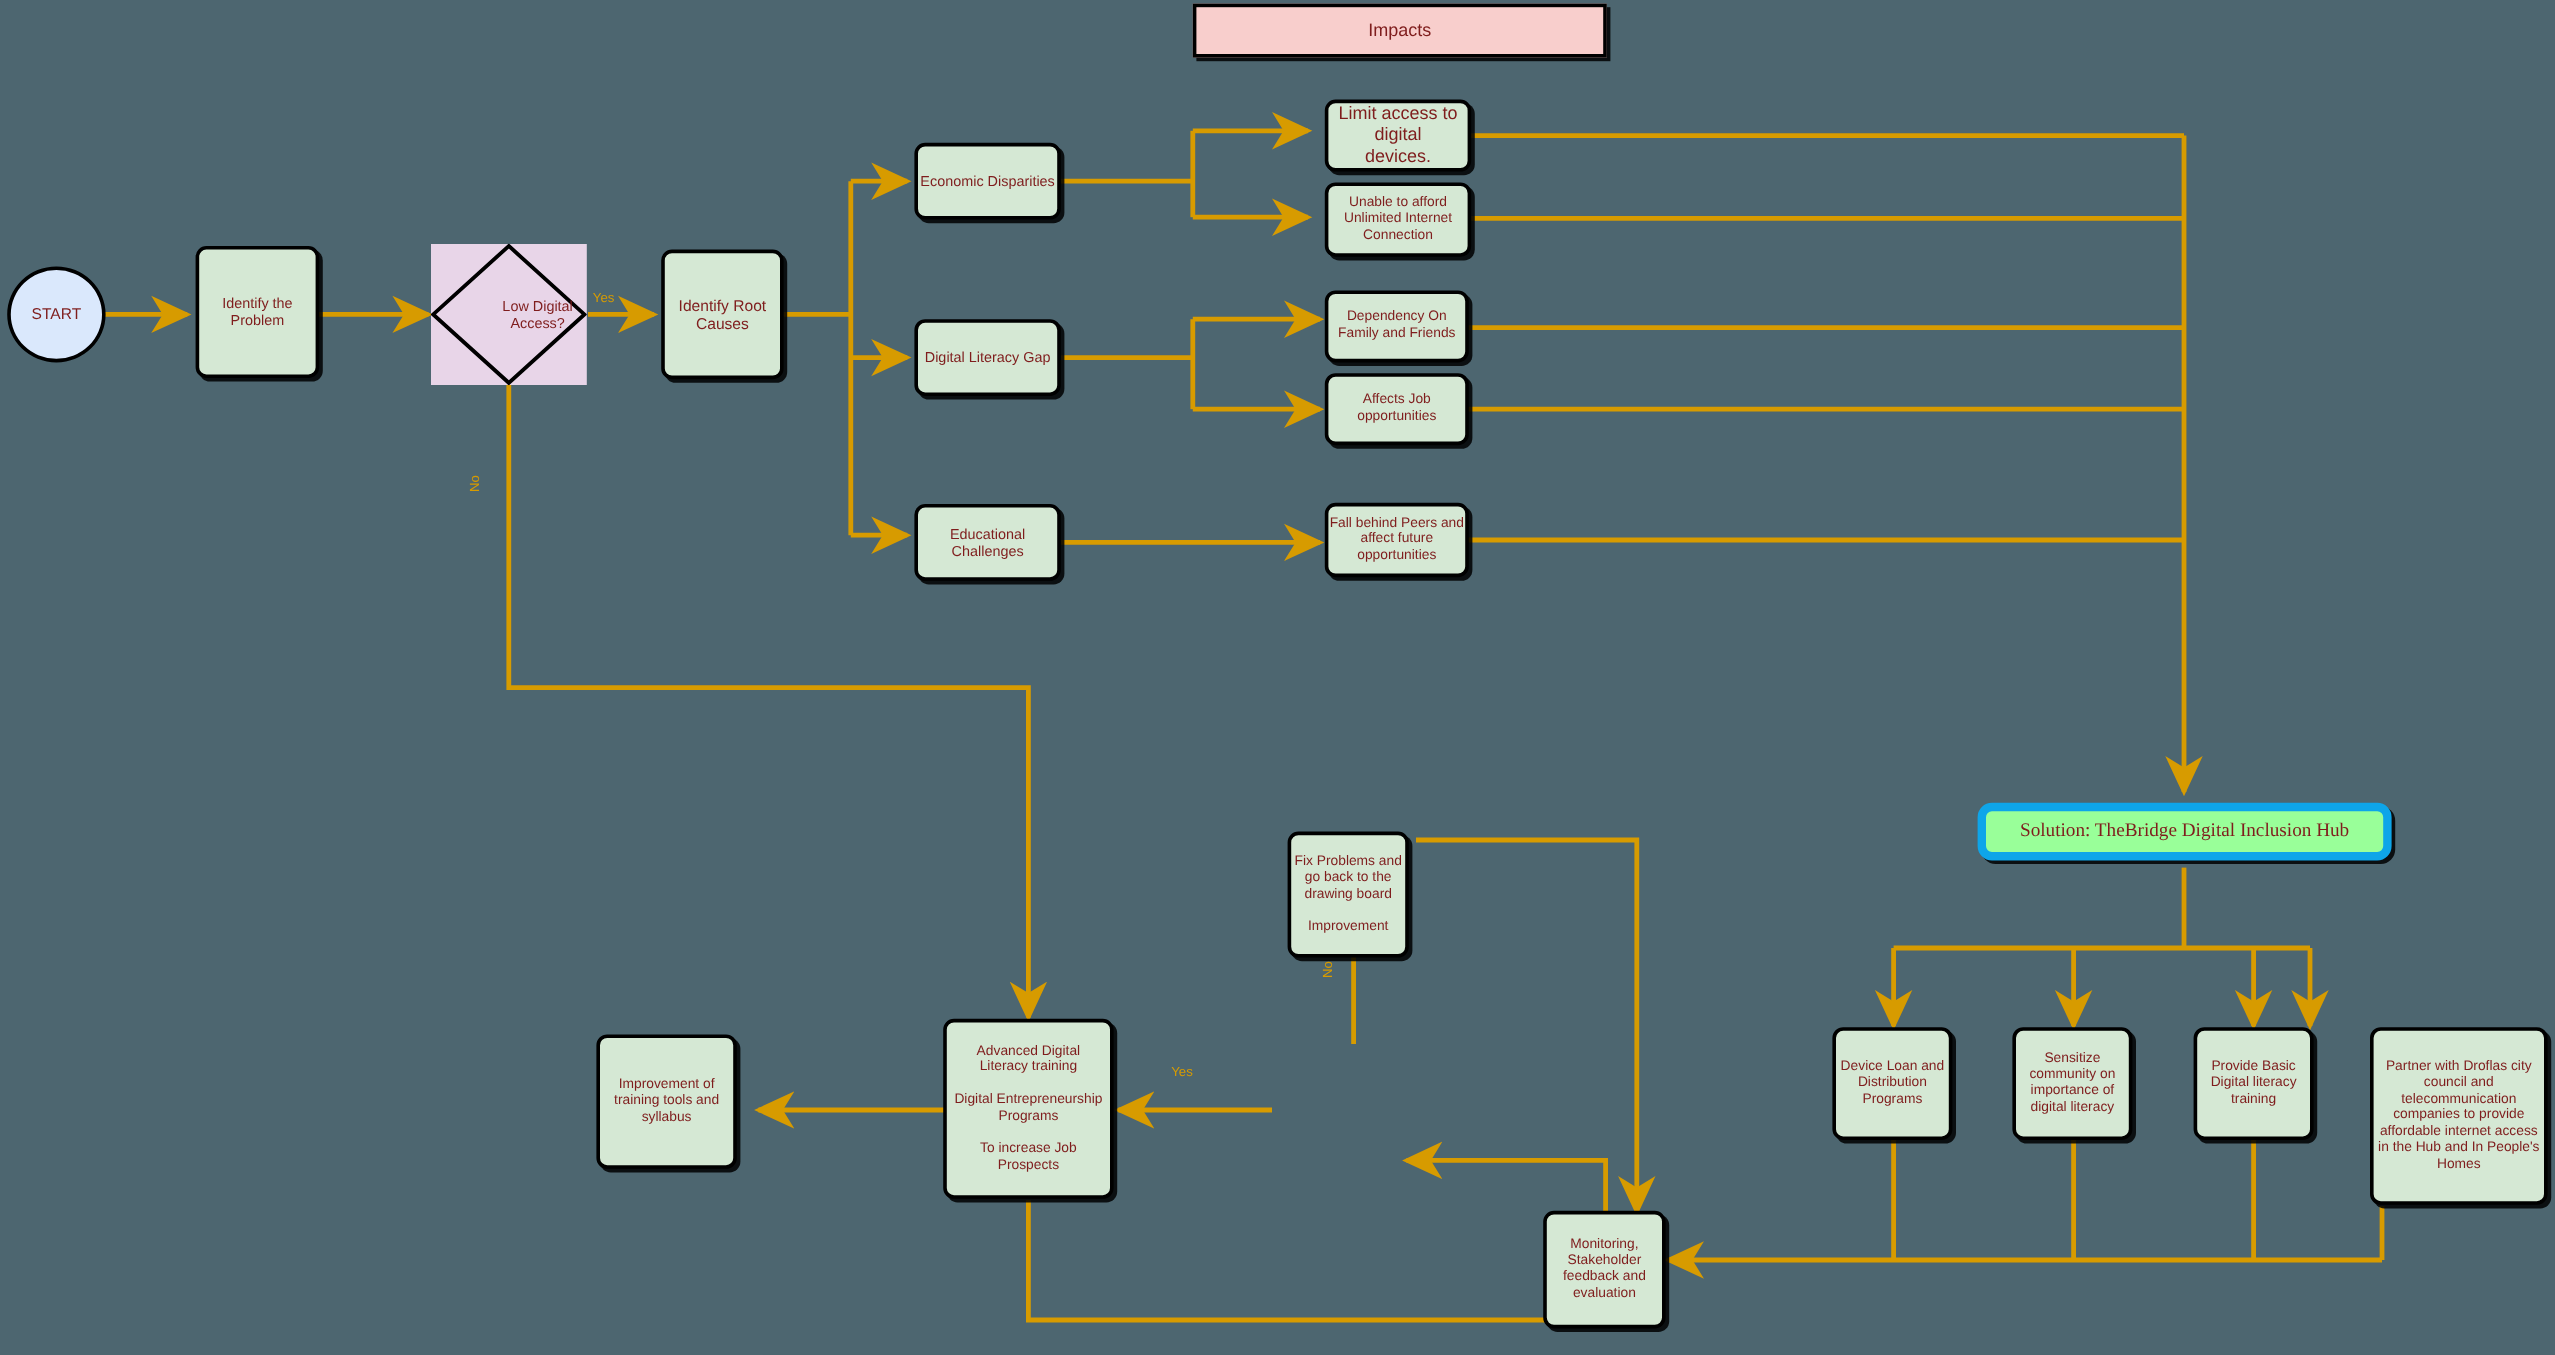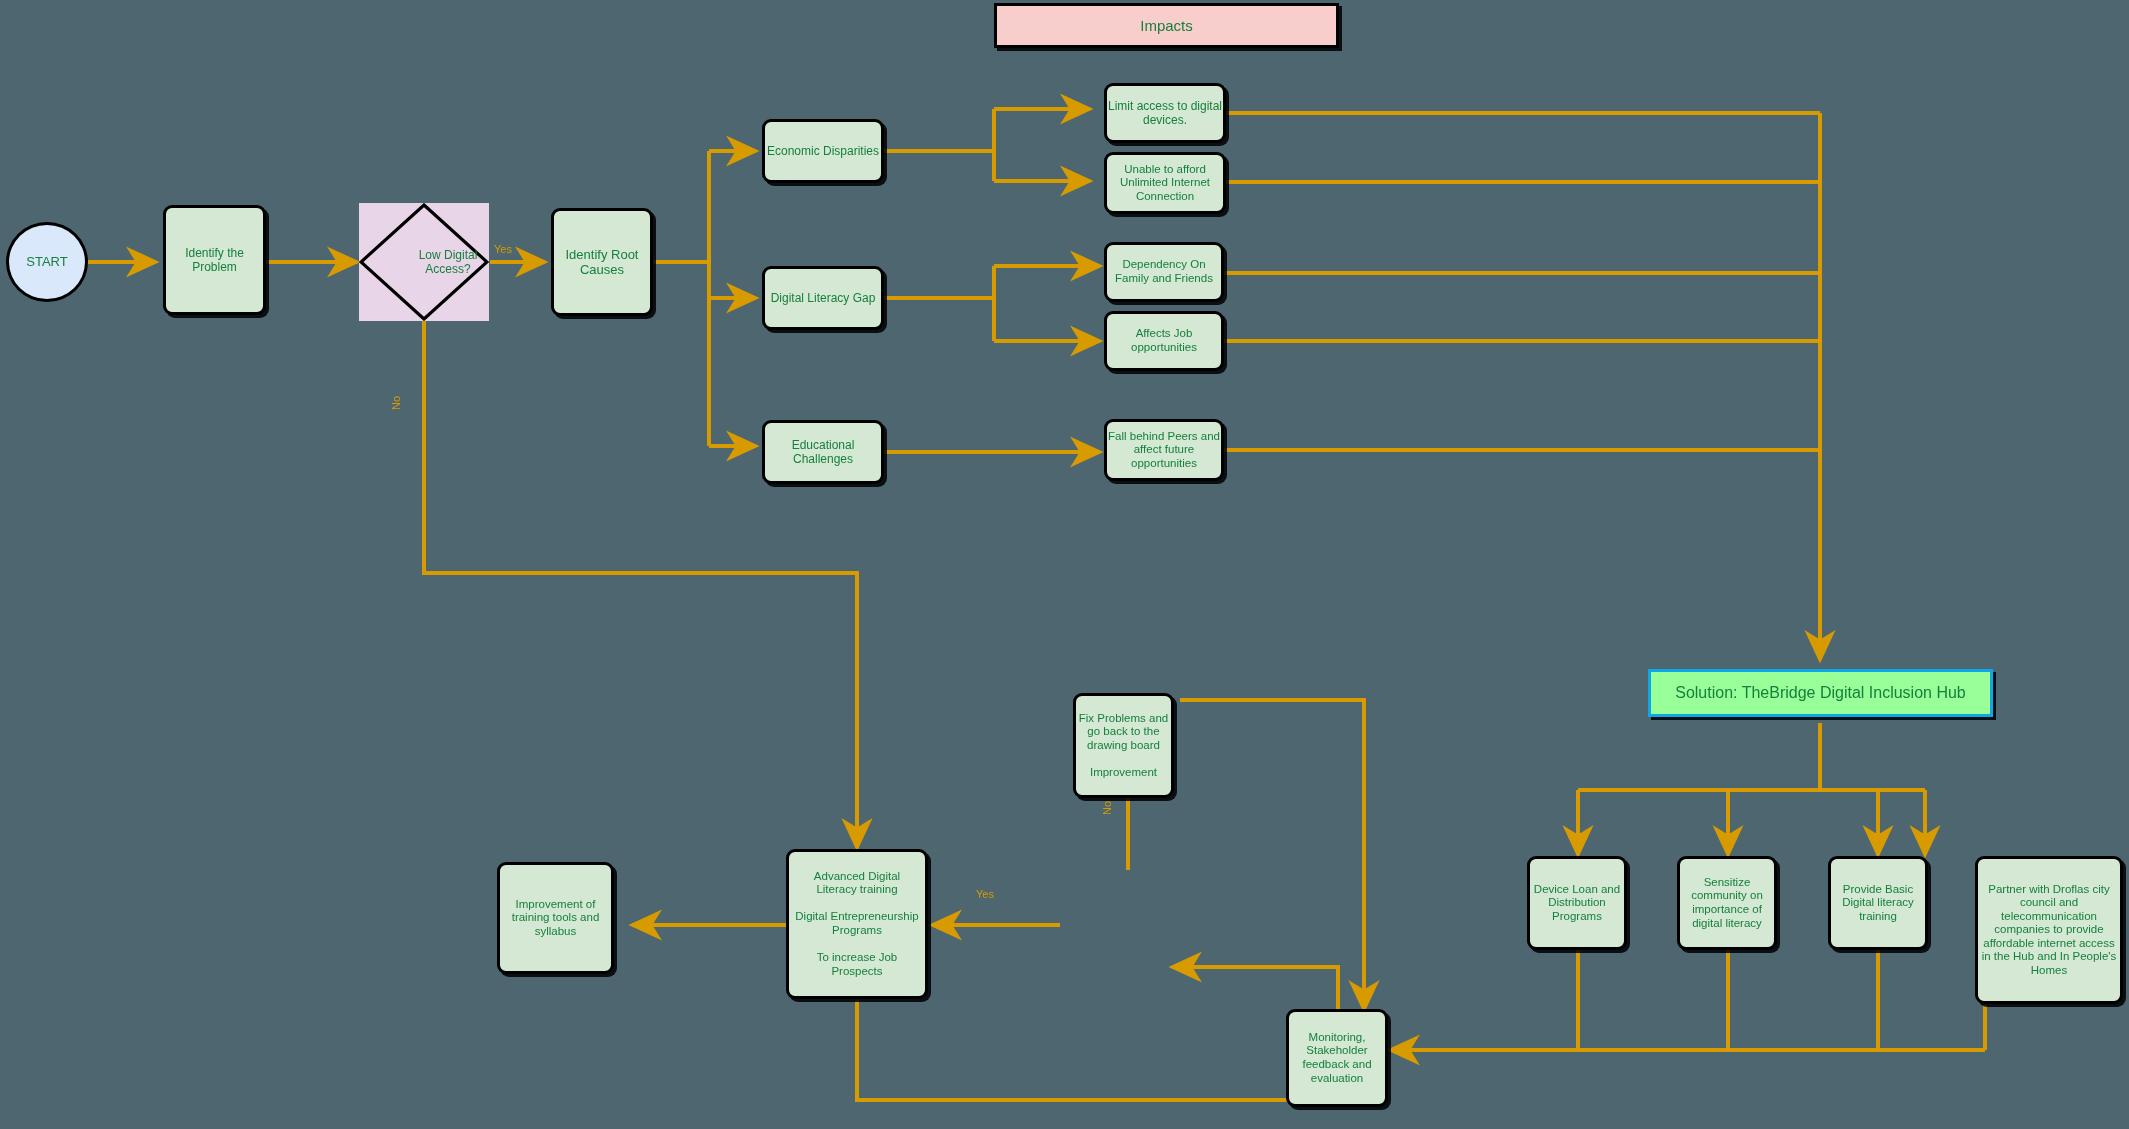--- a/index.html
+++ b/index.html
@@ -22,42 +22,43 @@
     height: 1129px;
     pointer-events: none;
   }
   .node {
     position: absolute;
     box-sizing: border-box;
     display: flex;
     align-items: center;
     justify-content: center;
     text-align: center;
-    color: #15803d;
+    color: #7f1d1d;
     line-height: 1.18;
     white-space: pre-line;
     z-index: 3;
   }
   .proc {
     background: #d5e8d4;
     border: 3px solid #000000;
     border-radius: 9px;
     box-shadow: 3px 3px 0 rgba(0,0,0,0.85);
   }
   .header-box {
     background: #f8cecc;
     border: 3px solid #000000;
     border-radius: 0;
     box-shadow: 3px 3px 0 rgba(0,0,0,0.85);
   }
   .solution-box {
     background: #99ff99;
-    border: 3px solid #0ea5e9;
-    border-radius: 0;
+    border: 7px solid #0ea5e9;
+    border-radius: 12px;
     box-shadow: 3px 3px 0 rgba(0,0,0,0.85);
+    font-family: Liberation Serif, serif;
   }
   .terminator {
     background: #dae8fc;
     border: 3px solid #000000;
     border-radius: 50%;
   }
   .decision {
     background: #e8d5e8;
     border: none;
     background-clip: padding-box;
@@ -193,21 +194,21 @@
 
   <div class="node proc" style="left:762px; top:266px; width:122px; height:64px; font-size:12px;">
     <span>Digital Literacy Gap</span>
   </div>
 
   <div class="node proc" style="left:762px; top:420px; width:122px; height:64px; font-size:12px;justify-content:center;">
     <span>Educational
 Challenges</span>
   </div>
 
-  <div class="node proc" style="left:1104px; top:83px; width:122px; height:60px; font-size:12px;">
+  <div class="node proc" style="left:1104px; top:83px; width:122px; height:60px; font-size:15px;">
     <span>Limit access to digital
 devices.</span>
   </div>
 
   <div class="node proc" style="left:1104px; top:152px; width:122px; height:62px; font-size:11.5px;">
     <span>Unable to afford
 Unlimited Internet
 Connection</span>
   </div>
 

